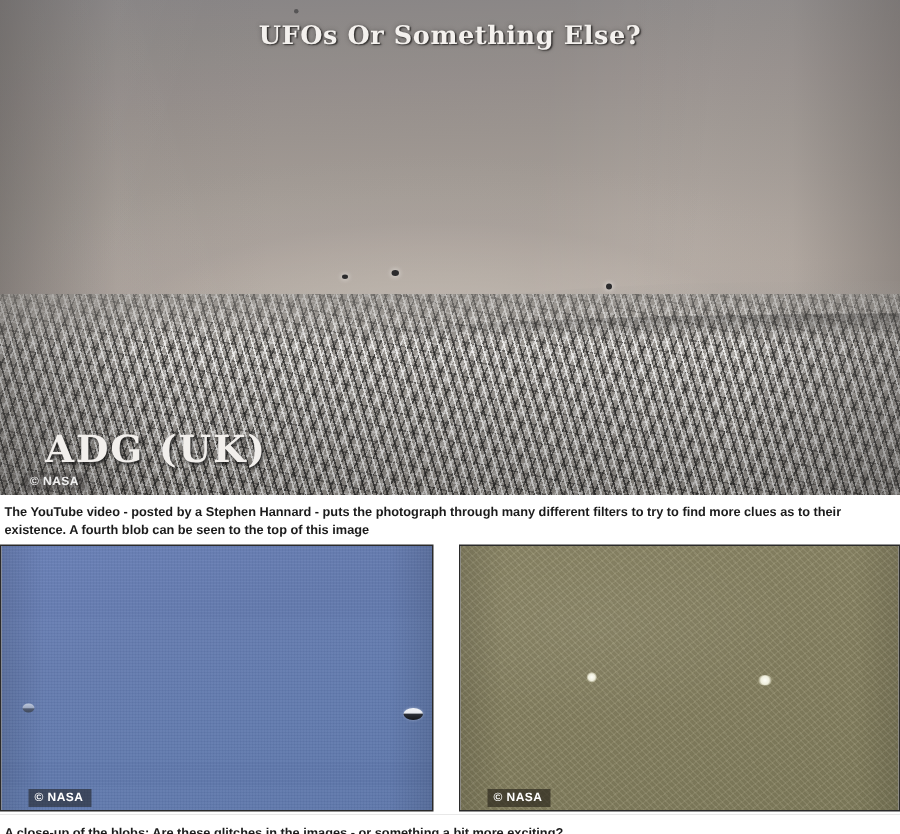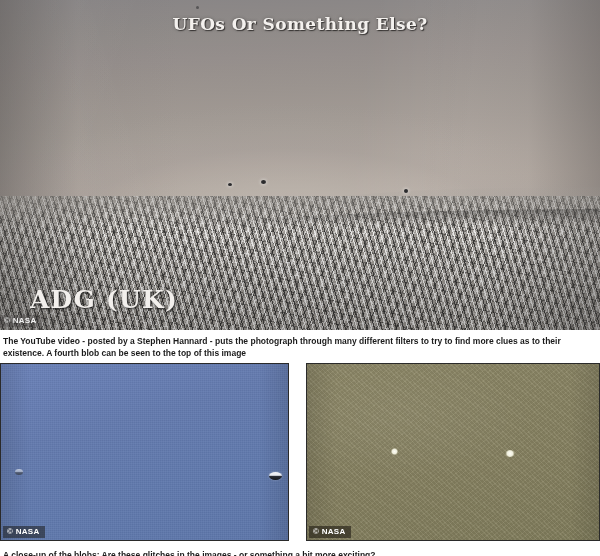--- a/index.html
+++ b/index.html
@@ -141,20 +141,21 @@
 
   .nasa-badge {
     position: absolute;
     font-family: "Liberation Sans", sans-serif;
     font-size: 8px;
     font-weight: bold;
     color: #ffffff;
     letter-spacing: 0.3px;
     padding: 2px 5px 2px 4px;
     line-height: 1;
+    margin-left: 16px;
   }
   .nasa-badge.hero-nasa {
     left: 0;
     bottom: 3px;
     background: rgba(60,58,56,0.35);
     opacity: 0.9;
   }
 
   
   .blob-dark {

